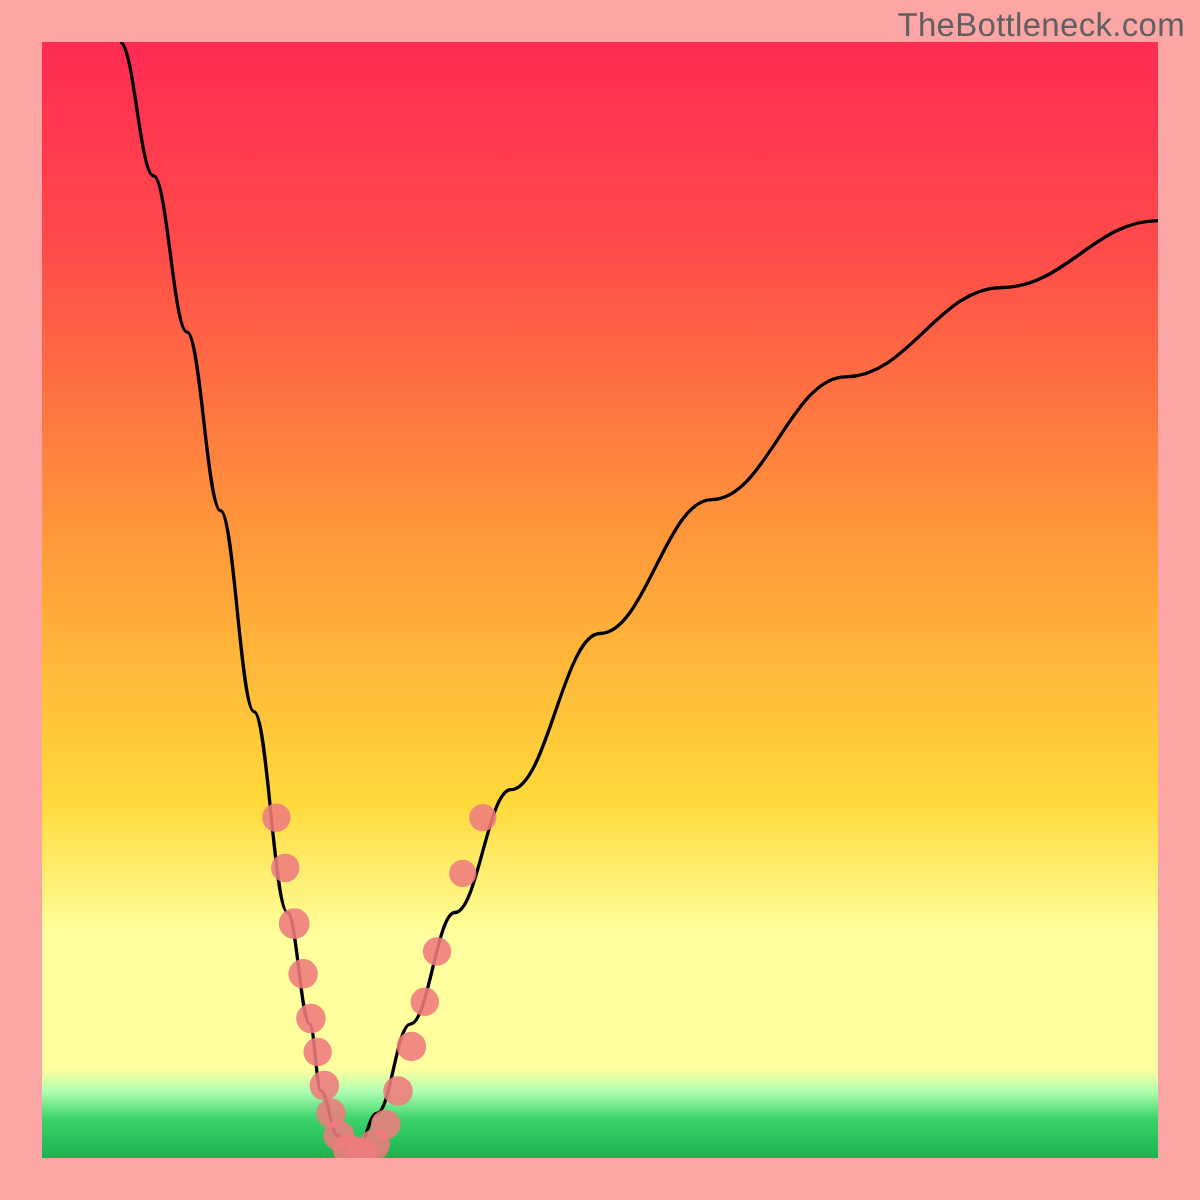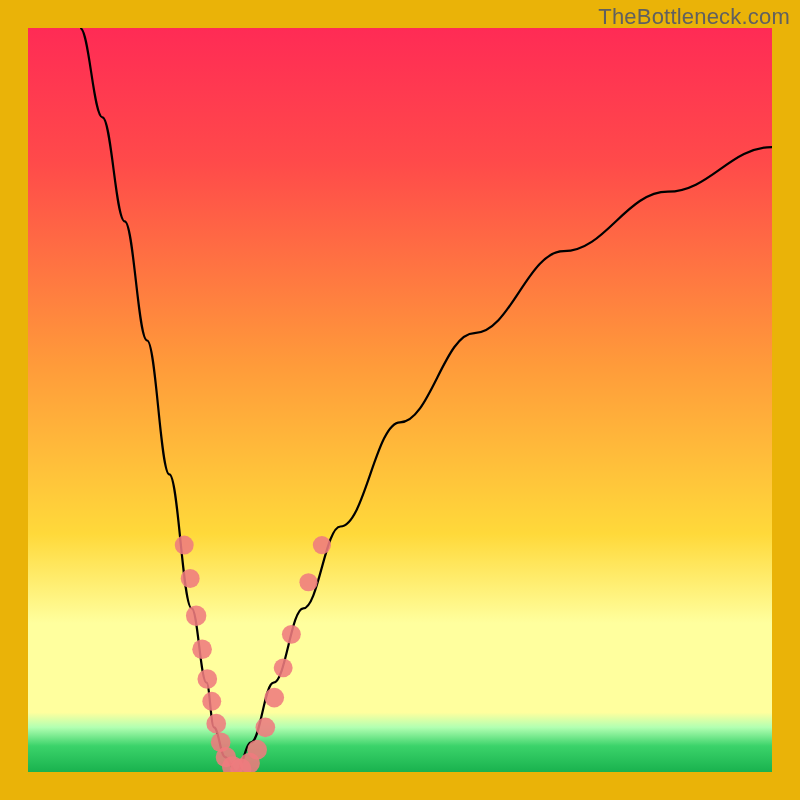--- a/index.html
+++ b/index.html
@@ -7,21 +7,21 @@
     padding: 0;
     width: 800px;
     height: 800px;
     overflow: hidden;
     background: #000;
     font-family: Arial, Helvetica, sans-serif;
   }
   .frame {
     position: absolute;
     inset: 0;
-    background: #eab308;
+    background: #fca5a5;
   }
   .plot-area {
     position: absolute;
     left: 28px;
     top: 28px;
     width: 744px;
     height: 744px;
     overflow: hidden;
     
     background: linear-gradient(

